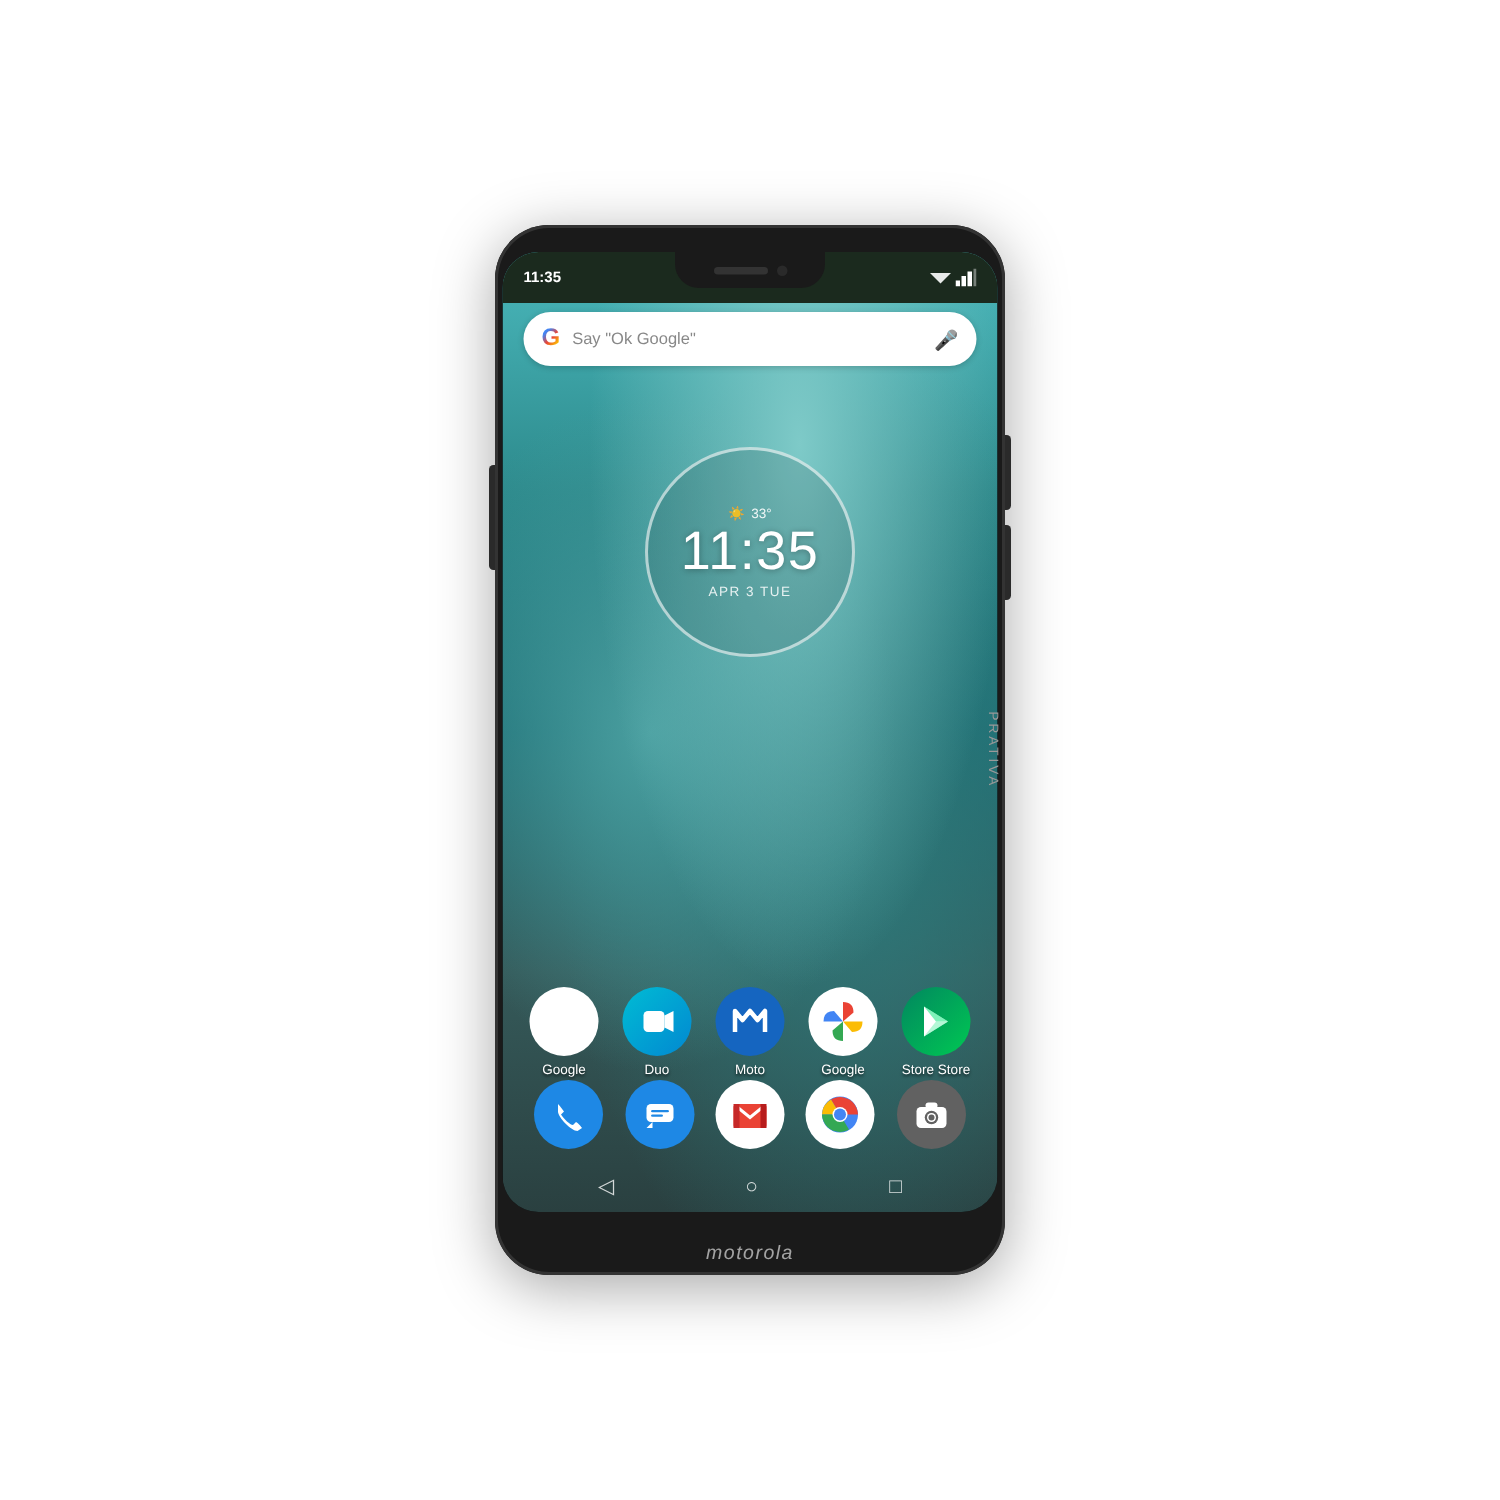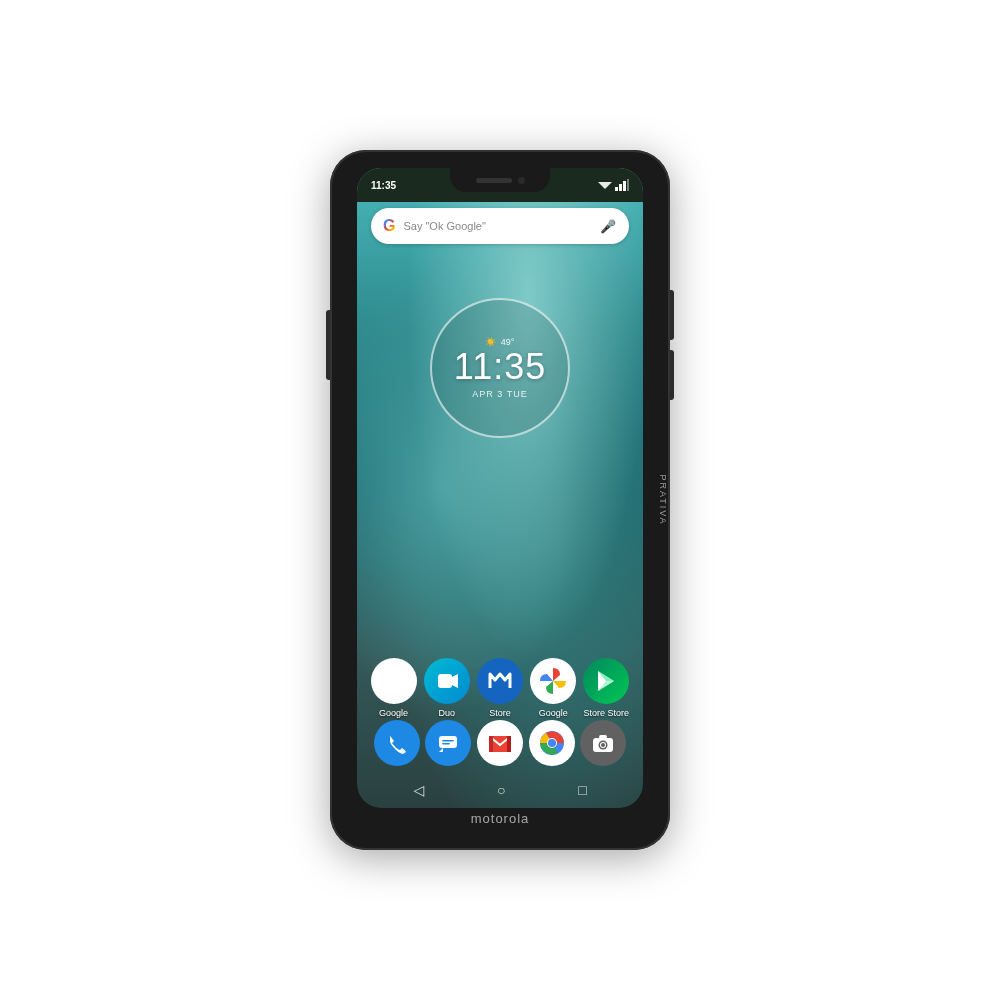--- a/index.html
+++ b/index.html
@@ -49,21 +49,21 @@
       position: absolute;
       left: -4px;
       top: 160px;
       width: 4px;
       height: 70px;
       background: #2a2a2a;
       border-radius: 3px 0 0 3px;
     }
 
     .screen-wrapper {
-      width: 286px;
+      width: 330px;
       height: 640px;
       margin-top: 18px;
       border-radius: 24px;
       overflow: hidden;
       position: relative;
       background: #000;
     }
 
     
     .notch-bar {
@@ -328,25 +328,26 @@
     .nav-btn {
       color: rgba(255,255,255,0.8);
       font-size: 14px;
       cursor: pointer;
       padding: 4px;
     }
 
     
     .moto-brand {
       position: absolute;
-      bottom: 24px;
+      bottom: 8px;
       left: 50%;
       transform: translateX(-50%);
       font-size: 13px;
       color: rgba(255,255,255,0.6);
+      font-style: italic;
       letter-spacing: 1px;
       white-space: nowrap;
     }
 
     
     .watermark {
       position: absolute;
       right: -18px;
       top: 50%;
       transform: translateY(-50%) rotate(90deg);
@@ -391,21 +392,21 @@
 
     <div class="search-bar">
       <span class="google-g">G</span>
       <span class="search-text">Say "Ok Google"</span>
       <span class="mic-icon">🎤</span>
     </div>
 
     <div class="clock-widget">
       <div class="weather-row">
         <span>☀️</span>
-        <span>49°</span>
+        <span>33°</span>
       </div>
       <div class="clock-time">11:35</div>
       <div class="clock-date">APR 3 TUE</div>
     </div>
 
     <div class="apps-arrow">^</div>
 
     <div class="apps-row">
 
       <div class="app-item">
@@ -427,21 +428,21 @@
         </div>
         <span class="app-label">Duo</span>
       </div>
 
       <div class="app-item">
         <div class="app-icon icon-moto">
           <svg width="30" height="30" viewBox="0 0 30 30">
             <path d="M5,22 L5,8 L10,14 L15,8 L20,14 L25,8 L25,22" fill="none" stroke="white" stroke-width="3" stroke-linejoin="round"></path>
           </svg>
         </div>
-        <span class="app-label">Store</span>
+        <span class="app-label">Moto</span>
       </div>
 
       <div class="app-item">
         <div class="app-icon icon-photos">
           <svg width="30" height="30" viewBox="0 0 30 30">
             <path d="M15,15 L15,2 Q22,2 22,9 Z" fill="#ea4335"></path>
             <path d="M15,15 L28,15 Q28,22 21,22 Z" fill="#fbbc04"></path>
             <path d="M15,15 L15,28 Q8,28 8,21 Z" fill="#34a853"></path>
             <path d="M15,15 L2,15 Q2,8 9,8 Z" fill="#4285f4"></path>
           </svg>

